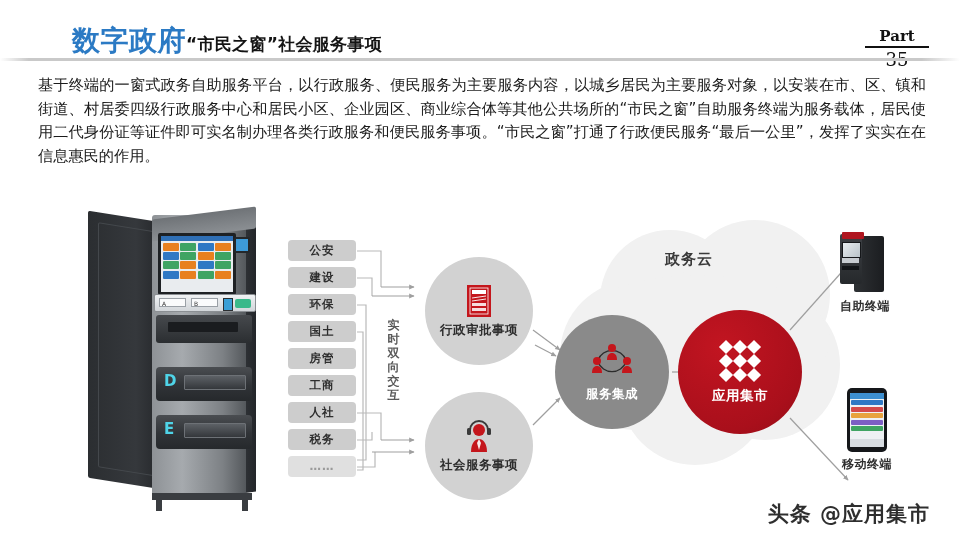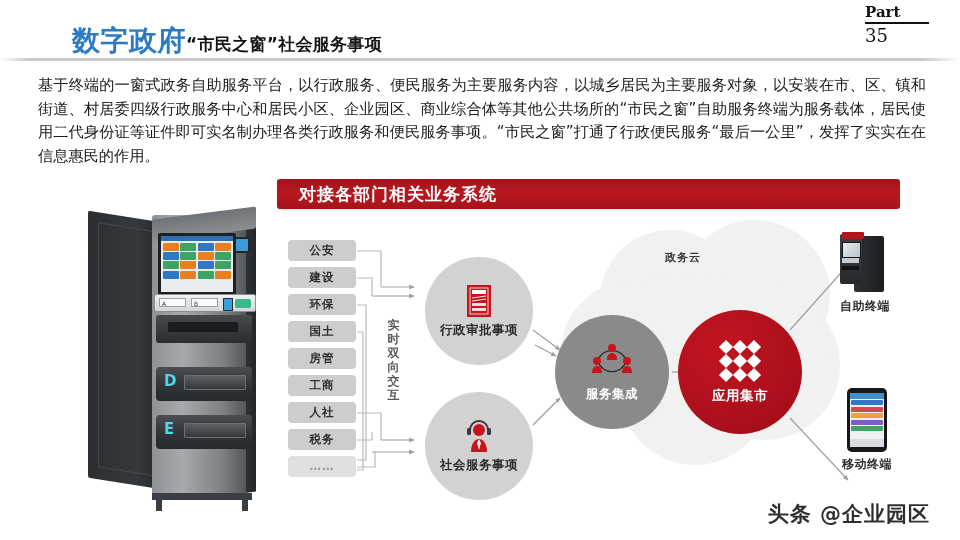--- a/index.html
+++ b/index.html
@@ -37,22 +37,23 @@
   }
   .title-black {
     font-size: 17px;
     font-weight: bold;
     color: #141414;
     letter-spacing: 0.3px;
   }
   .part-block {
     position: absolute;
     right: 31px;
-    top: 4px;
+    top: 28px;
     width: 64px;
+    text-align: center;
   }
   .part-word {
     font-family: "DejaVu Serif", "Liberation Serif", serif;
     font-size: 15px;
     font-weight: bold;
     color: #111;
     line-height: 17px;
     border-bottom: 2px solid #111;
     padding-bottom: 1px;
   }
@@ -361,21 +362,21 @@
     letter-spacing: 0.5px;
     margin-top: 4px;
     color: #2e2e2e;
   }
   .c-integ .circle-label, .c-market .circle-label { color: #ffffff; }
   .c-market .circle-label { font-size: 13.5px; }
 
   .cloud-label {
     position: absolute;
     left: 665px; top: 80px;
-    font-size: 11px;
+    font-size: 15px;
     font-weight: bold;
     color: #3a3a3a;
     letter-spacing: 1px;
   }
 
   
   .term {
     position: absolute;
     text-align: center;
   }
@@ -484,23 +485,20 @@
     <div class="part-word">Part</div>
     <div class="part-num">35</div>
   </div>
 </div>
 <div class="header-rule"></div>
 
 <div class="body-text">基于终端的一窗式政务自助服务平台，以行政服务、便民服务为主要服务内容，以城乡居民为主要服务对象，以安装在市、区、镇和街道、村居委四级行政服务中心和居民小区、企业园区、商业综合体等其他公共场所的“市民之窗”自助服务终端为服务载体，居民使用二代身份证等证件即可实名制办理各类行政服务和便民服务事项。“市民之窗”打通了行政便民服务“最后一公里”，发挥了实实在在信息惠民的作用。</div>
 
 <div class="diagram">
 
-  <div class="banner">
-    <div class="banner-text">对接各部门相关业务系统</div>
-  </div>
 
   <div class="cloud">
     <div class="cloud-lobe" style="left:0px;   top:60px;  width:150px; height:150px;"></div>
     <div class="cloud-lobe" style="left:40px;  top:10px;  width:140px; height:140px;"></div>
     <div class="cloud-lobe" style="left:120px; top:0px;   width:150px; height:150px;"></div>
     <div class="cloud-lobe" style="left:130px; top:70px;  width:150px; height:150px;"></div>
     <div class="cloud-lobe" style="left:60px;  top:95px;  width:150px; height:150px;"></div>
     <div class="cloud-lobe" style="left:5px;   top:55px;  width:265px; height:130px;"></div>
   </div>
   <div class="cloud-label">政务云</div>
@@ -702,13 +700,13 @@
       <div class="km-top"></div>
       <div class="km-screen"></div>
       <div class="km-panel"></div>
       <div class="km-slot"></div>
     </div>
     <div class="term-label">自助终端</div>
   </div>
 
 </div>
 
-<div class="watermark">头条 @企业园区</div>
+<div class="watermark">头条 @应用集市</div>
 
 </body></html>

